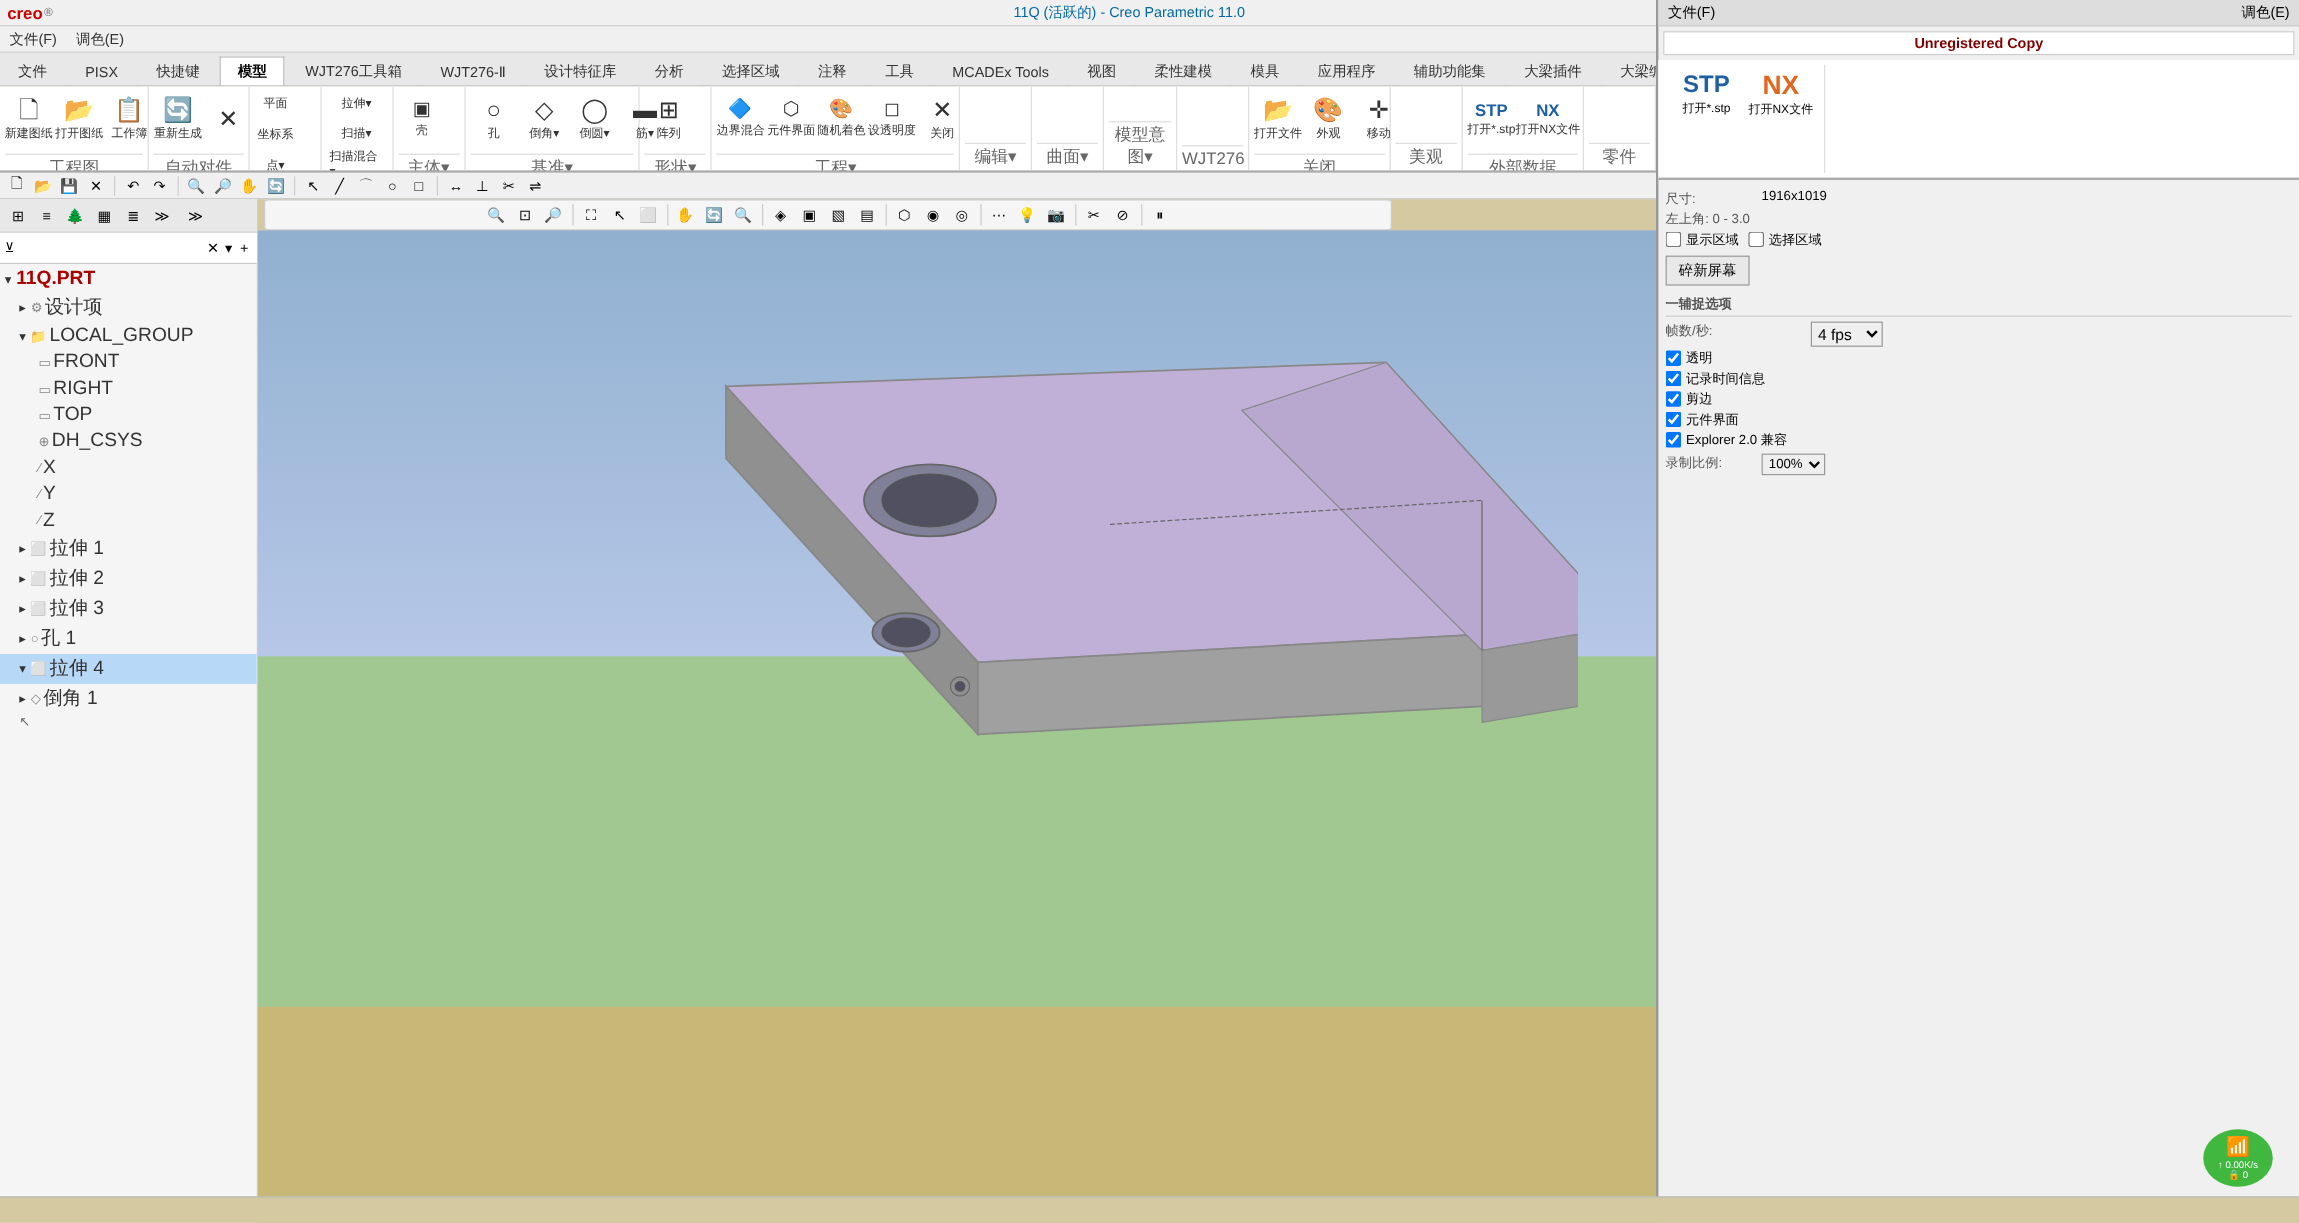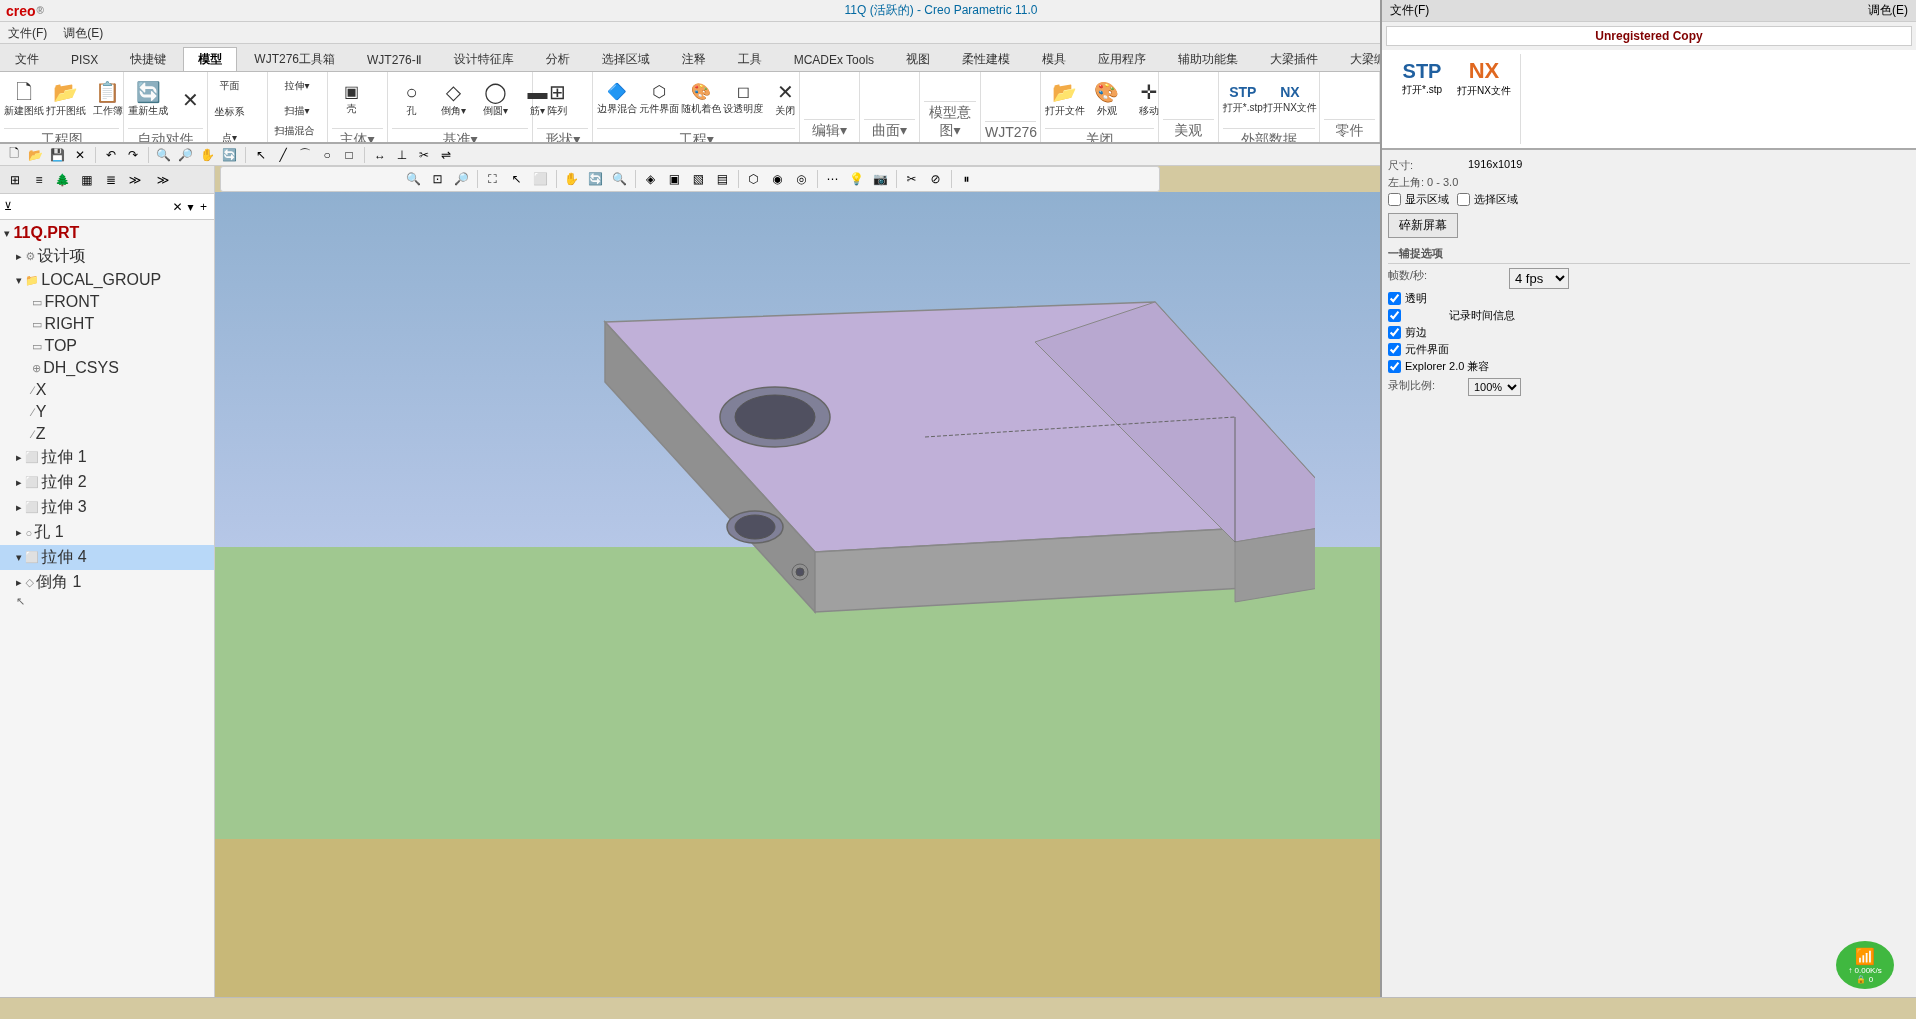--- a/index.html
+++ b/index.html
@@ -663,21 +663,21 @@
           <option>30 fps</option>
         </select>
       </div>
       <div class="info-row">
         <label style="display:flex;align-items:center;font-size:11px;">
           <input type="checkbox" checked="" style="">
           <span>透明</span>
         </label>
       </div>
       <div class="info-row">
-        <label style="display:flex;align-items:center;font-size:11px;gap:44px;">
+        <label style="display:flex;align-items:center;font-size:11px;">
           <input type="checkbox" checked="" style="">
           <span>记录时间信息</span>
         </label>
       </div>
       <div class="info-row">
         <label style="display:flex;align-items:center;font-size:11px;">
           <input type="checkbox" checked="" style="">
           <span>剪边</span>
         </label>
       </div>

